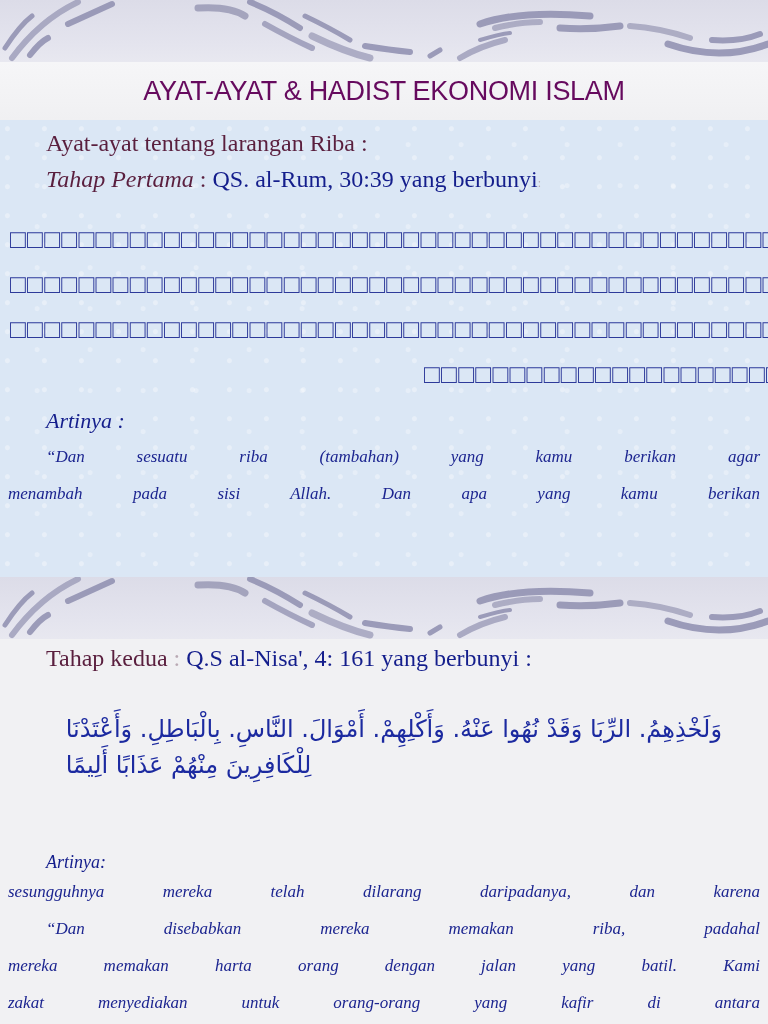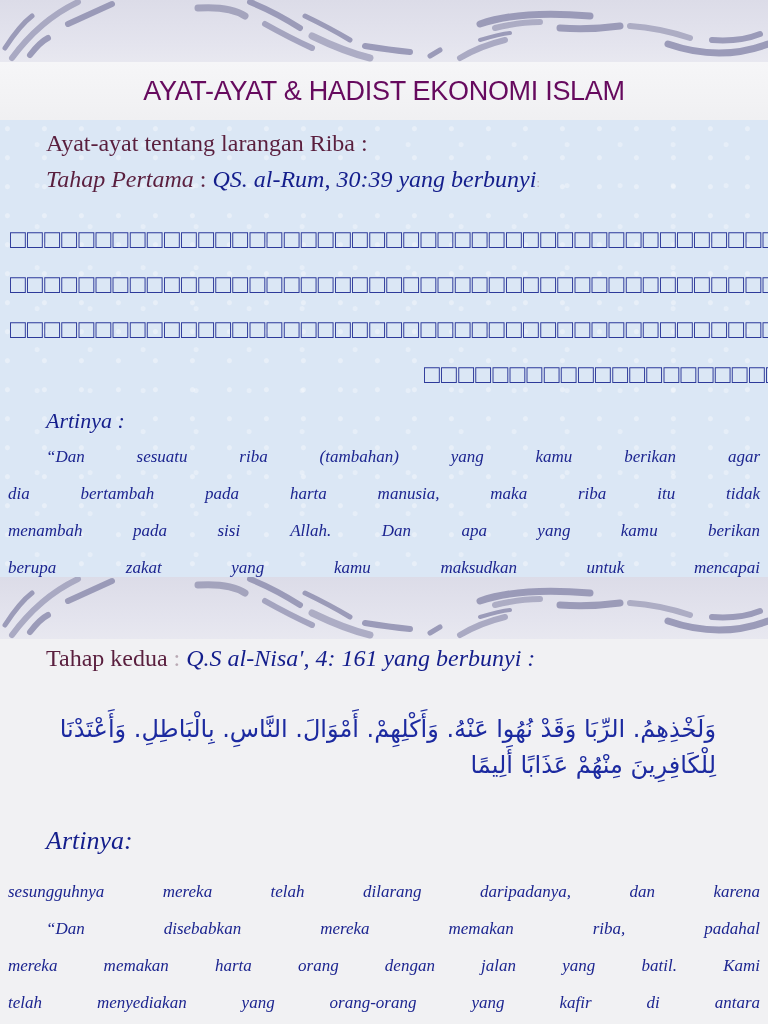--- a/index.html
+++ b/index.html
@@ -31,36 +31,36 @@
       radial-gradient(circle at 20% 30%, rgba(255,255,255,0.35) 0 2px, transparent 3px),
       radial-gradient(circle at 70% 60%, rgba(255,255,255,0.3) 0 2px, transparent 3px);
     background-size: 37px 29px, 53px 41px;
   }
   .content-white {
     position: absolute; left: 0; width: 768px;
     background: #f1f1f3;
   }
   .line { position: absolute; white-space: nowrap; }
   .heading { font-size: 24px; color: #5a1f3e; }
-  .blue { color: #141e8c; font-style: italic; }
+  .blue { color: #141e8c; }
   .maroon { color: #5a1f3e; }
   .faint { color: #b9a9b3; }
   .ital { font-style: italic; }
   .boxes {
     position: absolute; font-family: "Liberation Mono", monospace;
     font-size: 26px; color: #2d3a9a; letter-spacing: 1.5px; white-space: nowrap;
   }
   .para {
     position: absolute; left: 8px; width: 752px;
     font-style: italic; font-size: 17px; color: #1c2590;
     line-height: 37px; text-align: justify; text-align-last: justify;
   }
   .para .ln { display: block; white-space: nowrap; text-align: justify; text-align-last: justify; }
   .arabic {
-    position: absolute; right: 52px; direction: rtl; text-align: right;
+    position: absolute; right: 46px; direction: rtl; text-align: left;
     font-family: "DejaVu Sans", sans-serif; font-size: 24px; color: #1c2aa0;
     line-height: 36px; white-space: nowrap;
   }
 </style>
 </head>
 <body>
 
 <div class="slide" style="top:0; height:577px;">
   <div class="banner" style="top:0; height:62px;">
     <svg width="768" height="62" viewBox="0 0 768 62">
@@ -95,23 +95,21 @@
     <div class="line heading" style="left:46px; top:46px;">
       <span class="ital maroon">Tahap Pertama</span><span class="maroon"> : </span><span class="blue">QS. al-Rum, 30:39 yang berbunyi</span><span class="faint" style="font-size:12px;">:</span>
     </div>
     <div class="boxes" style="left:10px; top:106px;">□□□□□□□□□□□□□□□□□□□□□□□□□□□□□□□□□□□□□□□□□□□□□□□</div>
     <div class="boxes" style="left:10px; top:151px;">□□□□□□□□□□□□□□□□□□□□□□□□□□□□□□□□□□□□□□□□□□□□□□□□□</div>
     <div class="boxes" style="left:10px; top:196px;">□□□□□□□□□□□□□□□□□□□□□□□□□□□□□□□□□□□□□□□□□□□□□□□□□</div>
     <div class="boxes" style="left:424px; top:241px;">□□□□□□□□□□□□□□□□□□□□□□□□□□</div>
     <div class="line ital blue" style="left:46px; top:288px; font-size:22px;">Artinya :</div>
     <div class="para" style="top:318px;">
       <span class="ln" style="padding-left:38px;">“Dan sesuatu riba (tambahan) yang kamu berikan agar</span>
-      <span class="ln">dia bertambah pada harta manusia, maka riba itu tidak</span>
       <span class="ln">menambah pada sisi Allah. Dan apa yang kamu berikan</span>
-      <span class="ln">berupa zakat yang kamu maksudkan untuk mencapai</span>
     </div>
   </div>
 </div>
 
 <div class="slide" style="top:577px; height:447px;">
   <div class="banner" style="top:0; height:62px;">
     <svg width="768" height="62" viewBox="0 0 768 62">
       <g fill="none" stroke="#8f8fb0" stroke-linecap="round" opacity="0.85">
         <path d="M5 48 Q20 25 32 16" stroke-width="5"></path>
         <path d="M12 58 Q40 20 78 2" stroke-width="6" stroke="#a0a0bc"></path>
@@ -136,22 +134,22 @@
     </svg>
   </div>
   <div class="content-white" style="top:62px; height:385px;">
     <div class="line heading" style="left:46px; top:6px;">
       <span class="maroon">Tahap kedua</span><span class="faint"> : </span><span class="blue">Q.S  al-Nisa', 4: 161 yang berbunyi :</span>
     </div>
     <div class="arabic" style="top:72px;">
       <div>وَلَخْذِهِمُ. الرِّبَا وَقَدْ نُهُوا عَنْهُ. وَأَكْلِهِمْ. أَمْوَالَ. النَّاسِ. بِالْبَاطِلِ. وَأَعْتَدْنَا</div>
       <div>لِلْكَافِرِينَ مِنْهُمْ عَذَابًا أَلِيمًا</div>
     </div>
-    <div class="line ital blue" style="left:46px; top:187px; font-size:26px;">Artinya:</div>
+    <div class="line ital blue" style="left:46px; top:213px; font-size:18px;">Artinya:</div>
     <div class="para" style="top:234px;">
       <span class="ln">sesungguhnya mereka telah dilarang daripadanya, dan karena</span>
       <span class="ln" style="padding-left:38px;">“Dan disebabkan mereka memakan riba, padahal</span>
       <span class="ln">mereka memakan harta orang dengan jalan yang batil. Kami</span>
-      <span class="ln">telah menyediakan yang orang-orang yang kafir di antara</span>
+      <span class="ln">zakat menyediakan untuk orang-orang yang kafir di antara</span>
       <span class="ln" style="text-align:left; text-align-last:left;">mereka itu siksa yang pedih.”</span>
     </div>
   </div>
 </div>
 
 </body></html>

